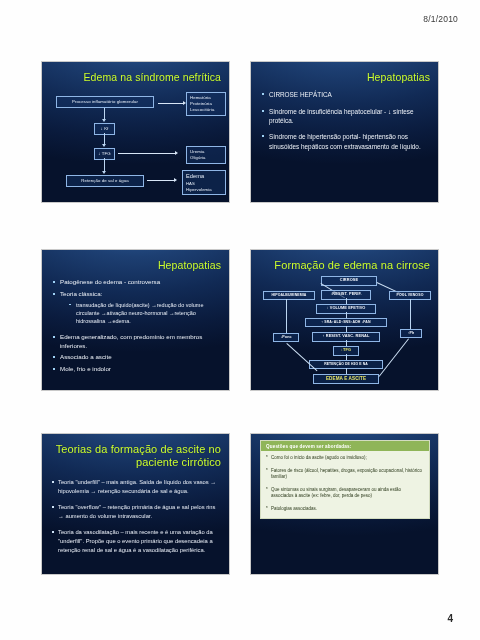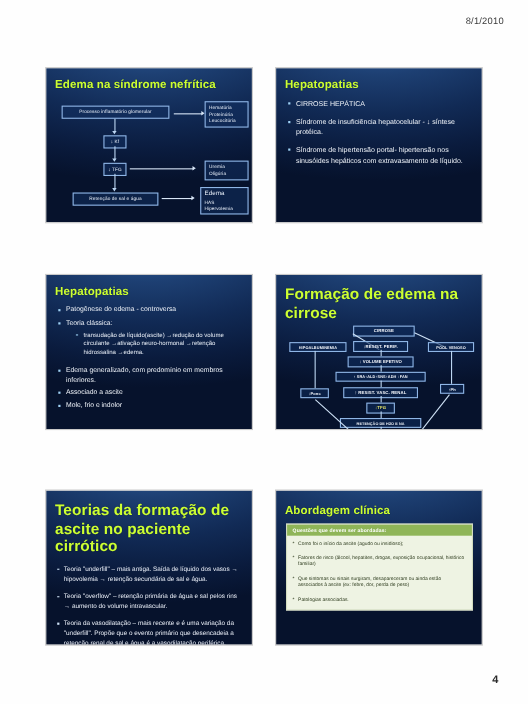--- a/index.html
+++ b/index.html
@@ -50,33 +50,33 @@
     background:
       radial-gradient(ellipse 150% 95% at 50% -22%, #2f5f9e 0%, #1d3f72 28%, #112a55 55%, #0a1b3d 80%, #06122c 100%);
     border: 1px solid #c9c9c9;
     box-sizing: border-box;
     overflow: hidden;
   }
   .slide.col-a { left: 0; }
   .slide.col-b { left: 209px; }
   .slide.row-1 { top: 0; }
   .slide.row-2 { top: 188px; }
-  .slide.row-3 { top: 384px; }
+  .slide.row-3 { top: 372px; }
 
   .s-title {
     color: #ccff33;
-    text-align: left;
+    text-align: right;
     font-size: 10.5px;
-    font-weight: bold;
+    font-weight: normal;
     line-height: 1.18;
     padding: 9px 8px 0 8px;
     letter-spacing: 0.1px;
     text-shadow: 0 0 1px rgba(0,0,0,0.5);
   }
-  .s-title.small { font-size: 14px; }
+  .s-title.small { font-size: 11px; }
   .s-body {
     padding: 7px 9px 0 10px;
     color: #f2f4f8;
   }
   ul.bl {
     list-style: none;
     margin: 0;
     padding: 0;
   }
   ul.bl > li {
@@ -352,21 +352,20 @@
     <div class="slide col-a row-3">
       <div class="s-title small">Teorias da formação de ascite no paciente cirrótico</div>
       <div class="s-body" style="padding-top:9px;">
         <div class="theory">Teoria "underfill" – mais antiga. Saída de líquido dos vasos → hipovolemia → retenção secundária de sal e água.</div>
         <div class="theory">Teoria "overflow" – retenção primária de água e sal pelos rins → aumento do volume intravascular.</div>
         <div class="theory">Teoria da vasodilatação – mais recente e é uma variação da "underfill". Propõe que o evento primário que desencadeia a retenção renal de sal e água é a vasodilatação periférica.</div>
       </div>
     </div>
 
     <div class="slide col-b row-3">
-      <div class="s-title" style="padding-top:12px;">Abordagem clínica</div>
       <div class="panel">
         <div class="panel-head">Questões que devem ser abordadas:</div>
         <div class="panel-body">
           <p>Como foi o início da ascite (agudo ou insidioso);</p>
           <p>Fatores de risco (álcool, hepatites, drogas, exposição ocupacional, histórico familiar)</p>
           <p>Que sintomas ou sinais surgiram, desapareceram ou ainda estão associados à ascite (ex: febre, dor, perda de peso)</p>
           <p>Patologias associadas.</p>
         </div>
       </div>
     </div>

